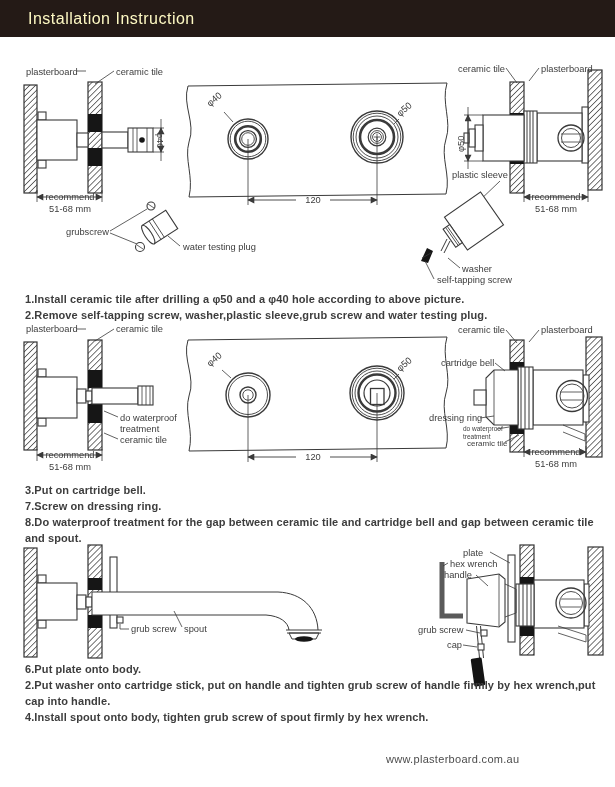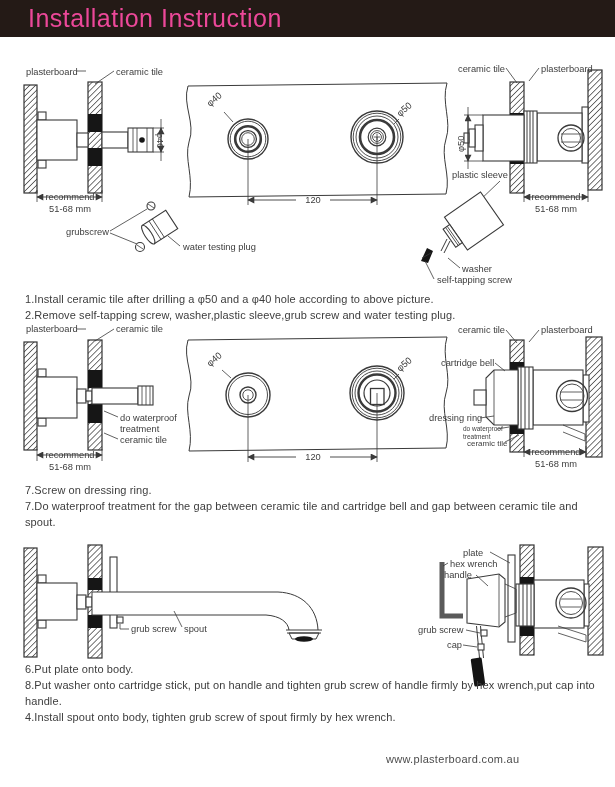--- a/index.html
+++ b/index.html
@@ -1,22 +1,22 @@
 <!DOCTYPE html>
 <html><head>
 <meta charset="utf-8">
 <style>
   html,body{margin:0;padding:0;background:#ffffff;}
   .page{position:relative;width:615px;height:787px;background:#ffffff;overflow:hidden;
         font-family:"Liberation Sans",sans-serif;}
   .header-bar{position:absolute;left:0;top:0;width:615px;height:37px;background:#241a16;}
-  .header-bar .title{position:absolute;left:28px;top:0;line-height:37px;color:#ec4899;
-        font-size:25px;letter-spacing:.5px;font-weight:400;}
+  .header-bar .title{position:absolute;left:28px;top:0;line-height:37px;color:#fef9c3;
+        font-size:16px;letter-spacing:.5px;font-weight:400;}
   .steps{position:absolute;left:25px;right:8px;}
-  .steps p{margin:0;font-size:11px;line-height:16px;color:#3d3d3d;letter-spacing:.1px;}
+  .steps p{margin:0;font-size:11px;line-height:16px;color:#3d3d3d;letter-spacing:.1px;font-weight:bold;}
   .footer-url{position:absolute;left:386px;top:753px;font-size:11px;color:#4c4c4c;letter-spacing:.3px;}
   svg{position:absolute;left:0;display:block;}
   svg text{font-family:"Liberation Sans",sans-serif;font-size:9.3px;fill:#3d3d3d;}
   .c{text-anchor:middle;}
   .tiny{font-size:6.5px;}
   .sm{font-size:8px;}
   .ln{stroke:#3a3a3a;fill:none;stroke-width:1;}
   .thin{stroke:#3a3a3a;fill:none;stroke-width:.8;}
   .wh{fill:#ffffff;stroke:#3a3a3a;stroke-width:1.1;}
   .blk{fill:#161616;stroke:none;}
@@ -307,22 +307,23 @@
         <line class="thin" x1="524" y1="124" x2="524" y2="135"></line>
         <line class="thin" x1="586" y1="124" x2="586" y2="135"></line>
         <line class="dim" x1="524" y1="130" x2="586" y2="130"></line>
         <text class="c" x="556" y="133">recommend</text>
         <text class="c" x="556" y="145">51-68 mm</text>
       </g>
     </g>
   </svg>
 
   <div class="steps" style="top:482px">
+    <p>3.Put on cartridge bell.</p>
     <p>7.Screw on dressing ring.</p>
-    <p>7.Do waterproof treatment for the gap between ceramic tile and cartridge bell and gap between ceramic tile and spout.</p>
+    <p>8.Do waterproof treatment for the gap between ceramic tile and cartridge bell and gap between ceramic tile and spout.</p>
   </div>
 
   <svg width="615" height="160" viewBox="0 0 615 160" style="top:540px">
 
     <g>
       <rect class="wall" x="24" y="8" width="13" height="109"></rect>
       <rect class="wall" x="88" y="5" width="14" height="113"></rect>
       <rect class="wh" x="110" y="17" width="7" height="71"></rect>
       <rect class="blk" x="88" y="38" width="14" height="12"></rect>
       <rect class="blk" x="88" y="75" width="14" height="13"></rect>
@@ -397,19 +398,19 @@
       <line class="thin" x1="476" y1="35" x2="488" y2="46"></line>
       <text x="418" y="93">grub screw</text>
       <line class="thin" x1="466" y1="90" x2="480" y2="93"></line>
       <text x="447" y="108">cap</text>
       <line class="thin" x1="463" y1="105" x2="477" y2="107"></line>
     </g>
   </svg>
 
   <div class="steps" style="top:661px">
     <p>6.Put plate onto body.</p>
-    <p>8.Put washer onto cartridge stick, put on handle and tighten grub screw of handle firmly by hex wrench,put cap into handle.</p>
+    <p>2.Put washer onto cartridge stick, put on handle and tighten grub screw of handle firmly by hex wrench,put cap into handle.</p>
     <p>4.Install spout onto body, tighten grub screw of spout firmly by hex wrench.</p>
   </div>
 
   <div class="footer-url">www.plasterboard.com.au</div>
 
 </div>
 
 </body></html>

